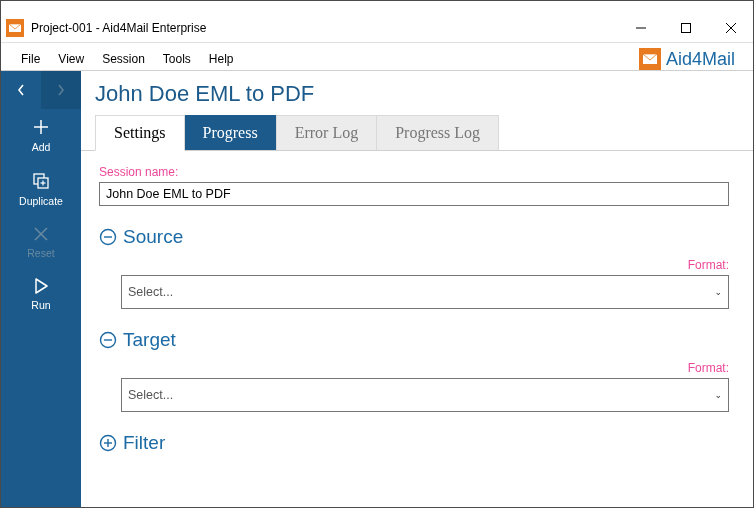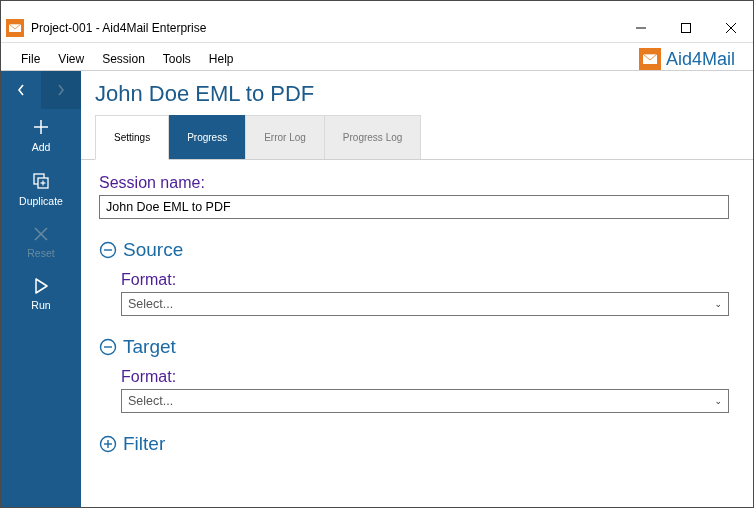--- a/index.html
+++ b/index.html
@@ -18,31 +18,31 @@
   .sidebar { width: 80px; background: #1b5a8a; color: #fff; display: flex; flex-direction: column; align-items: center; }
   .navrow { height: 38px; width: 100%; display: flex; }
   .navbtn { flex: 1; display: flex; align-items: center; justify-content: center; color: #fff; background: #1b5a8a; }
   .sideitem { width: 100%; padding: 8px 0 10px 0; display: flex; flex-direction: column; align-items: center; gap: 4px; cursor: default; }
   .sideitem.disabled { color: #6a8aa0; }
   .sideitem .lbl { font-size: 10.5px; }
   .main { flex: 1; display: flex; flex-direction: column; min-width: 0; }
   .header { padding: 10px 14px 8px 14px; }
   .header h1 { font-size: 22px; font-weight: 400; color: #1b5a8a; }
   .tabs { display: flex; border-bottom: 1px solid #d0d0d0; padding-left: 14px; gap: 0; }
-  .tab { padding: 16px 18px; font-size: 10px; background: #ececec; color: #777; border: 1px solid #d9d9d9; border-bottom: none; margin-right: -1px; cursor: default; }
+  .tab { padding: 8px 18px; font-size: 16px; background: #ececec; color: #777; border: 1px solid #d9d9d9; border-bottom: none; margin-right: -1px; cursor: default; font-family: Liberation Serif, serif; }
   .tab.active { background: #fff; color: #000; border-bottom: 1px solid #fff; position: relative; z-index: 1; margin-bottom: -1px; }
   .tab.highlight { background: #1b5a8a; color: #fff; border-color: #1b5a8a; }
   .content { flex: 1; overflow-y: auto; padding: 14px 24px 10px 18px; }
-  .field-label { font-size: 16px; color: #4c1d95; margin-bottom: 3px; display: block; }
+  .field-label { font-size: 12px; color: #ec4899; margin-bottom: 3px; display: block; }
   .text-input { width: 100%; height: 24px; border: 1px solid #767676; padding: 2px 6px; font-size: 12.5px; color: #000; background: #fff; }
-  .section { margin-top: 20px; }
+  .section { margin-top: 20px; text-align: right; }
   .section-head { display: flex; align-items: center; gap: 6px; cursor: default; }
   .section-title { font-size: 19px; color: #1b6aa5; font-weight: 400; }
   .section-body { padding: 10px 0 0 22px; }
-  .select { width: 100%; height: 24px; border: 1px solid #767676; padding: 2px 6px; font-size: 12.5px; color: #555; background: #fff; appearance: none; position: relative; display: flex; align-items: center; justify-content: space-between; }
+  .select { width: 100%; height: 34px; border: 1px solid #767676; padding: 2px 6px; font-size: 12.5px; color: #555; background: #fff; appearance: none; position: relative; display: flex; align-items: center; justify-content: space-between; }
   .select .chev { font-size: 9px; color: #333; }
   svg { display: block; }
 </style>
 </head>
 <body>
 
 <div class="window">
 
   <div class="titlebar">
     <span class="logo">

